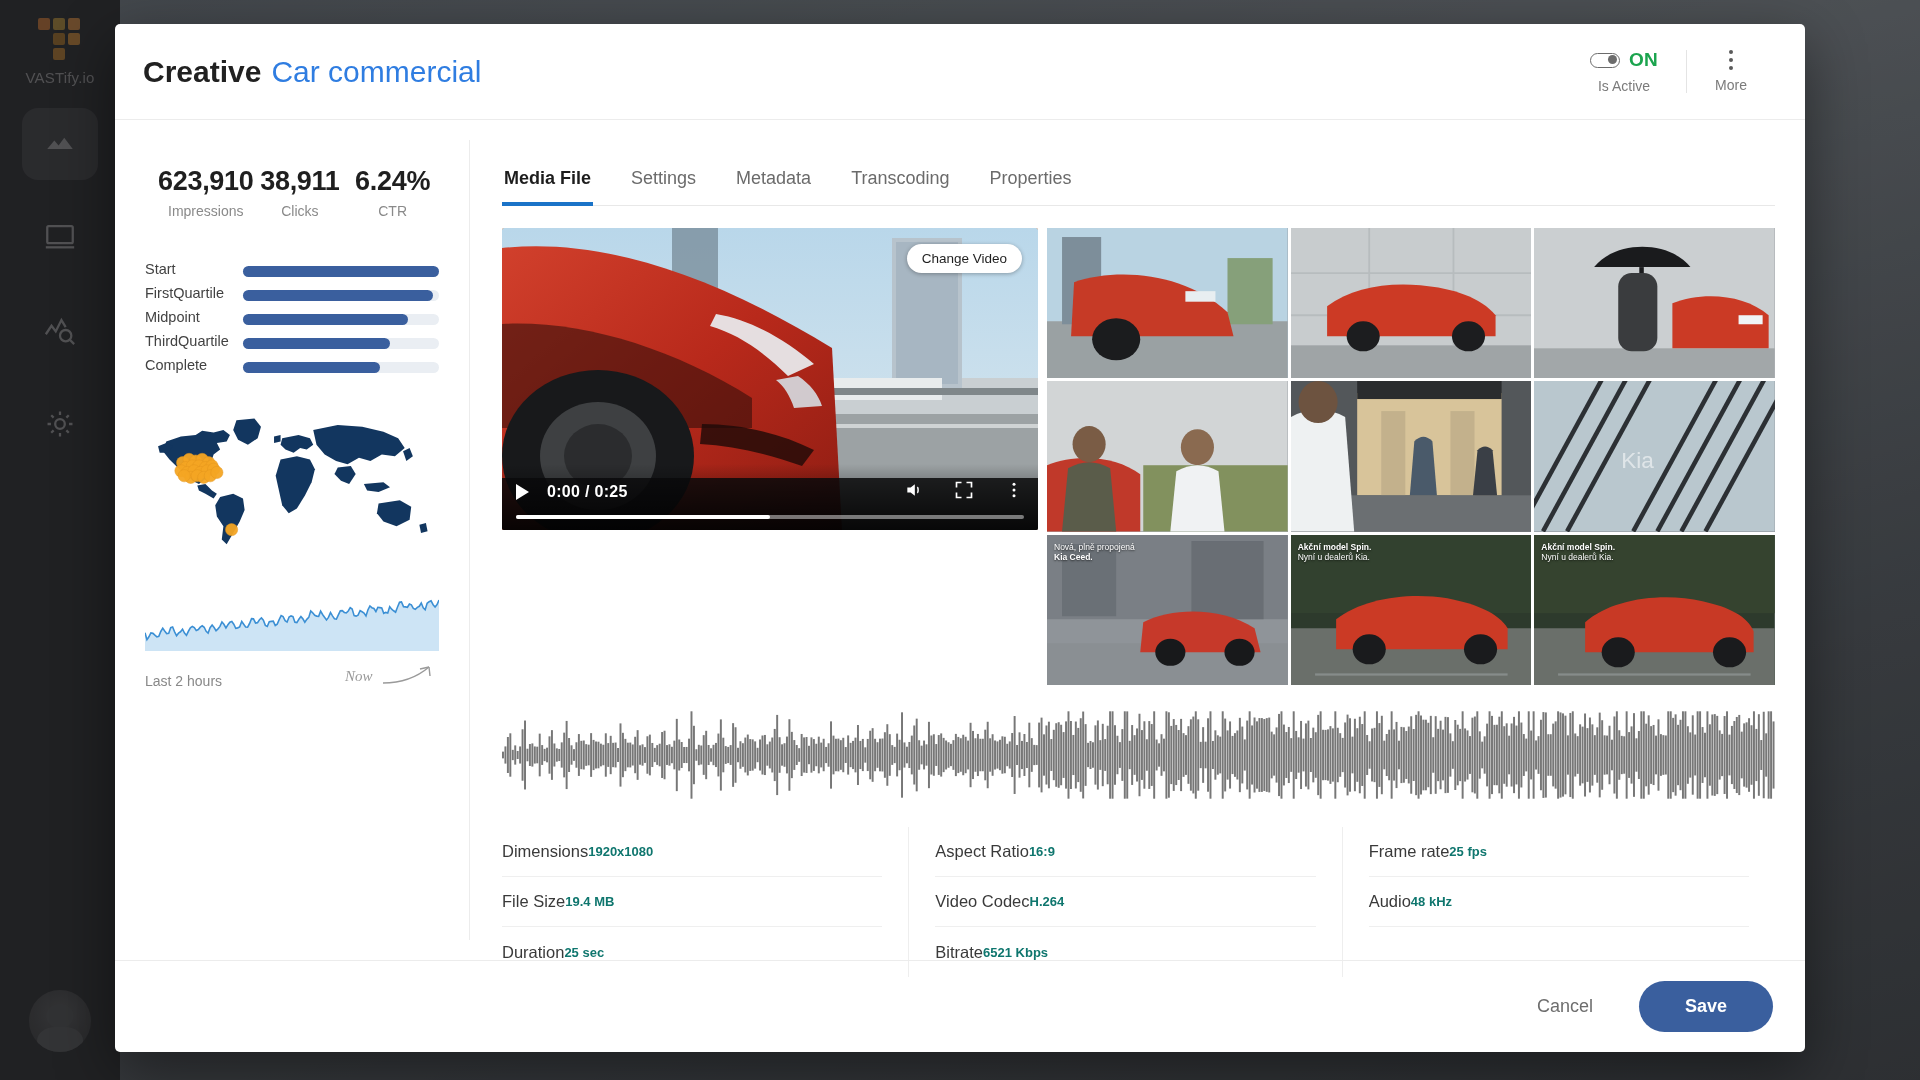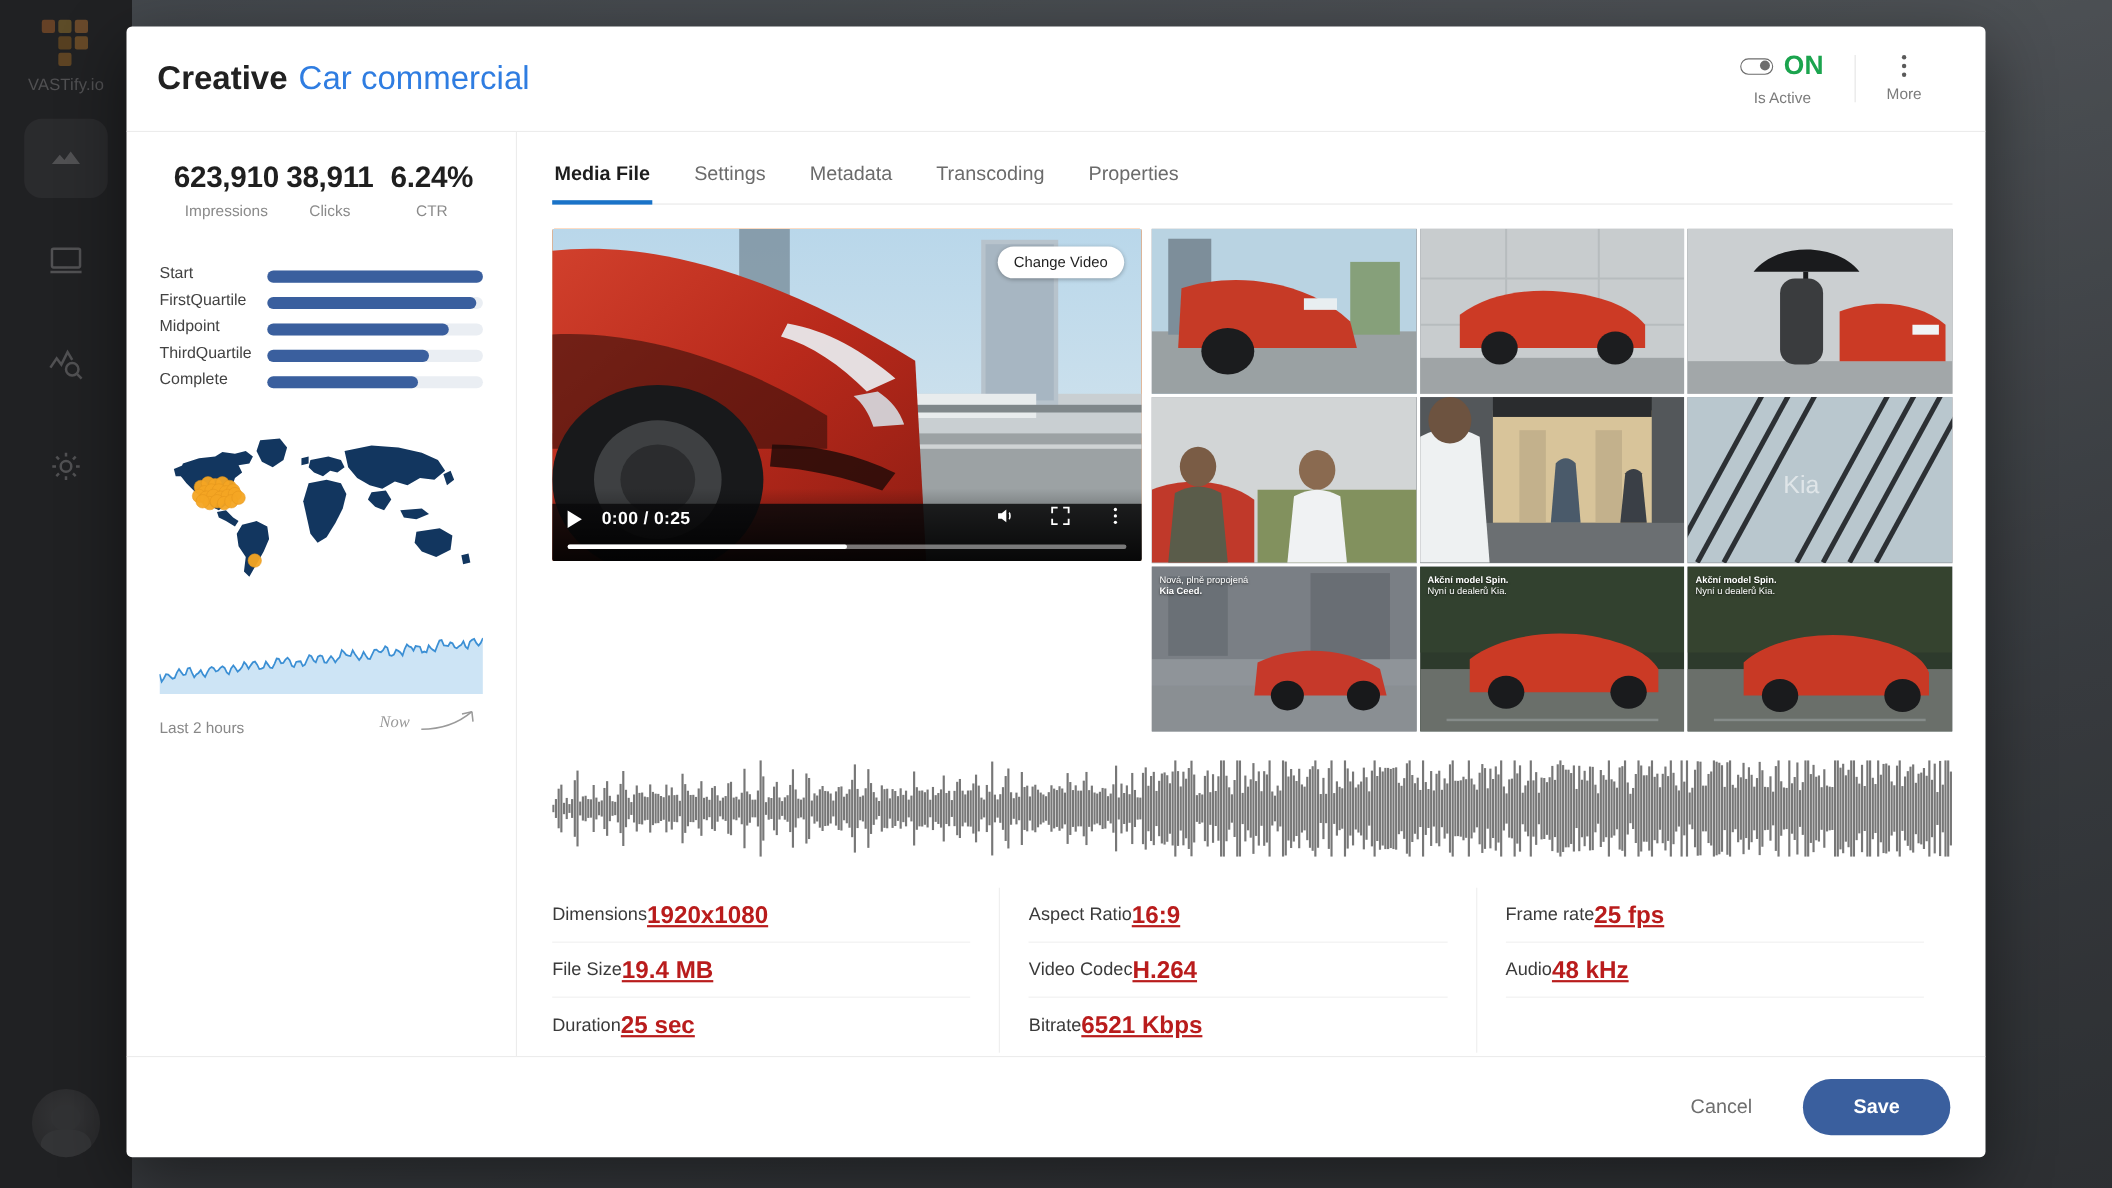--- a/index.html
+++ b/index.html
@@ -60,20 +60,21 @@
     transform:translateX(-50%); border-radius:40% 40% 0 0; background:#5a5c5e;
   }
 
   
   #modal {
     position: absolute; left: 115px; top: 24px; width: 1690px; height: 1028px;
     background: #fff; border-radius: 5px; z-index: 10;
     box-shadow: 0 18px 60px rgba(0,0,0,.45);
     display: flex; flex-direction: column;
     overflow: hidden;
+    gap: 20px;
   }
 
   
   .m-header {
     height: 96px; flex: 0 0 96px;
     display: flex; align-items: center; padding: 0 30px 0 28px;
     border-bottom: 1px solid #ececec;
   }
   .title { font-size: 30px; font-weight: bold; color: #212121; }
   .title .sub { color: #2f7de1; font-weight: normal; margin-left: 10px; }
@@ -82,21 +83,21 @@
   .hr-block.bordered { border-left: 1px solid #e4e4e4; }
   .toggle-row { display:flex; align-items:center; gap: 9px; }
   .switch {
     width: 30px; height: 15px; border-radius: 8px;
     border: 1.6px solid #6c6c6c; position: relative; background:#fff;
   }
   .switch i {
     position:absolute; right:2px; top:1.6px; width: 9px; height: 9px;
     border-radius: 50%; background: #6c6c6c;
   }
-  .on-label { color: #1ba44e; font-weight: bold; font-size: 24px; letter-spacing:.3px;}
+  .on-label { color: #1ba44e; font-weight: bold; font-size: 19px; letter-spacing:.3px;}
   .hr-caption { font-size: 14px; color: #7b7b7b; margin-top: 7px; }
   .kebab { display:flex; flex-direction:column; gap:4px; align-items:center; }
   .kebab span { width: 4px; height: 4px; border-radius: 50%; background: #5a5a5a; display:block; }
 
   
   .m-body { flex: 1; display: flex; min-height: 0; }
 
   
   .left-panel {
     width: 355px; flex: 0 0 355px; border-right: 1px solid #ececec;
@@ -161,21 +162,21 @@
   .wave-wrap { margin-top: 24px; height: 92px; }
   .wave-wrap svg { width:100%; height:100%; }
 
   .meta-grid { margin-top: 26px; display:flex; gap: 0; }
   .meta-col { flex:1; padding-right: 26px; }
   .meta-col + .meta-col { border-left: 1px solid #eee; padding-left: 26px; }
   .meta-row { display:flex; align-items:center; height: 50px; border-bottom: 1px solid #efefef; }
   .meta-row:last-child { border-bottom: none; }
   .meta-row.empty { border-bottom: none; }
   .meta-k { font-size: 16.5px; color: #3a3a3a; }
-  .meta-v { font-size: 22px; color: #b91c1c; font-weight: bold; text-decoration: underline; }
+  .meta-v { font-size: 13px; color: #0f766e; font-weight: bold; }
 
   
   .m-footer {
     height: 92px; flex: 0 0 92px; border-top: 1px solid #ececec;
     display:flex; align-items:center; justify-content:flex-end; padding: 0 32px; gap: 30px;
   }
   .btn-cancel { font-size: 18px; color: #6e6e6e; padding: 10px 16px; background:none; border:none; }
   .btn-save {
     font-size: 18px; font-weight: bold; color:#fff; background:#3a5f9e;
     border:none; border-radius: 26px; padding: 15px 46px;

